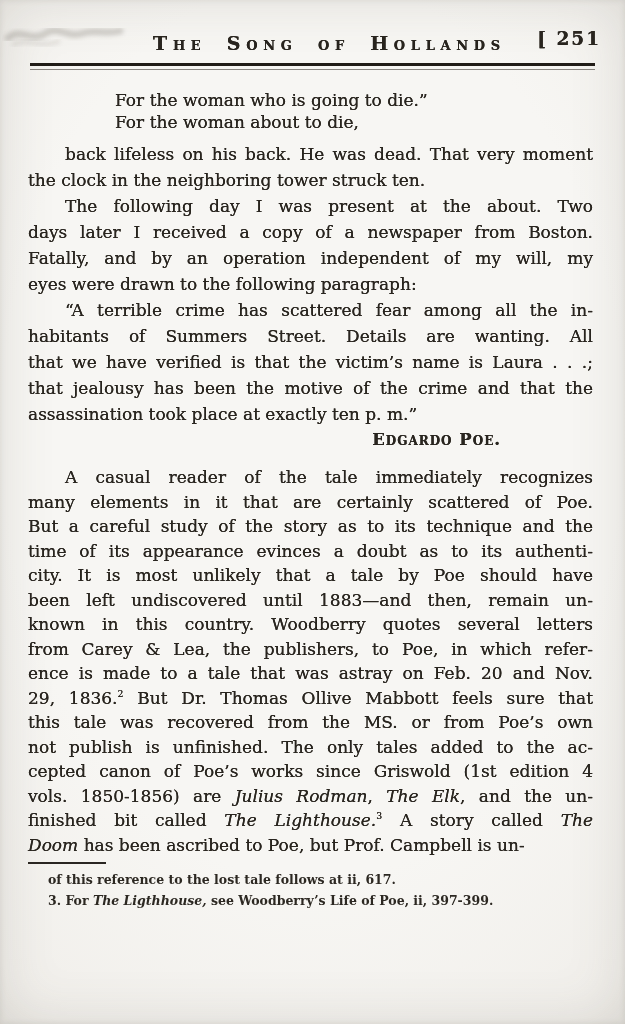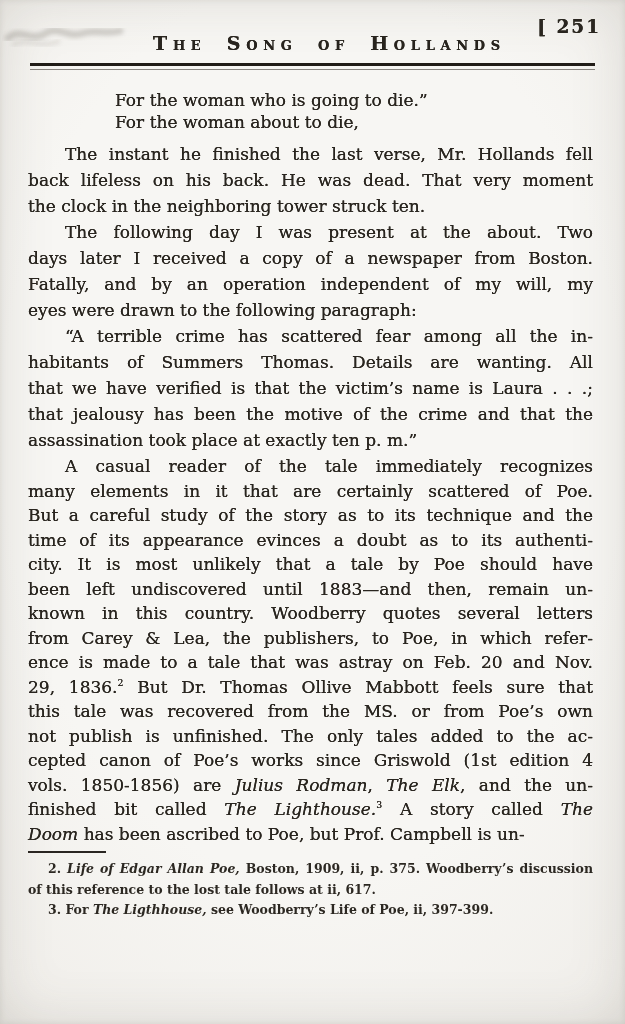--- a/index.html
+++ b/index.html
@@ -22,21 +22,21 @@
   .header{position:relative;padding-top:32px;text-align:center;margin-left:34px;}
   .title{
     display:inline-block;
     font-variant:small-caps;
     font-size:19px;font-weight:600;
     letter-spacing:.30em;word-spacing:.42em;
     text-shadow:0 0 .4px currentColor;
     white-space:nowrap;
   }
   .pagenum{
-    position:absolute;right:24px;top:16px;
+    position:absolute;right:24px;top:28px;
     font-size:18.5px;font-weight:600;letter-spacing:2px;
     text-shadow:0 0 .4px currentColor;
   }
   .rules{margin:9px 30px 0 30px;}
   .rule-thick{height:3px;background:#211d18;}
   .rule-thin{height:1px;background:rgba(48,42,35,.55);margin-top:3px;}
 
   .body{
     padding:0 32px 0 28px;
     font-size:17px;
@@ -48,21 +48,21 @@
   .para.first{margin-top:8px;}
   .jpara .tline{text-align:justify;text-align-last:justify;}
   .jpara .tline.tlast{text-align:justify;text-align-last:left;}
   .indent .tline:first-child{text-indent:37px;}
   .signature{
     font-variant:small-caps;
     text-align:right;padding-right:92px;
     font-size:16.5px;font-weight:600;letter-spacing:.06em;
     line-height:26px;
   }
-  .essay{margin-top:1px;line-height:24.5px;}
+  .essay{margin-top:12px;line-height:24.5px;}
 
   .footnotes{padding:0 32px 0 28px;font-size:12.5px;font-weight:700;color:#2c2822;}
   .fn-rule{width:78px;height:2px;background:#2a2622;margin:5px 0 6px 0;}
   .fn .tline{line-height:20.5px;text-align:justify;text-align-last:justify;}
   .fn .tline.tlast{text-align-last:left;}
   .fn .tline:first-child{text-indent:20px;}
 
   sup{font-size:.55em;vertical-align:super;line-height:0;}
   i{font-style:italic;}
 </style>
@@ -92,40 +92,40 @@
   </div>
 
   <div class="body">
 
     <div class="verse">
         <div class="tline tlast">For the woman who is going to die.”</div>
         <div class="tline">For the woman about to die,</div>
       </div>
 
     <div class="para first jpara indent">
-        <div class="tline">The instant he finished the last verse, Mr. Hollands fell</div>
         <div class="tline">back lifeless on his back.  He was dead.  That very moment</div>
         <div class="tline tlast">the clock in the neighboring tower struck ten.</div>
       </div>
 
     <div class="para jpara indent">
         <div class="tline">The following day I was present at the about.  Two</div>
         <div class="tline">days later I received a copy of a newspaper from Boston.</div>
         <div class="tline">Fatally, and by an operation independent of my will, my</div>
         <div class="tline tlast">eyes were drawn to the following paragraph:</div>
       </div>
 
     <div class="para jpara indent">
         <div class="tline">“A terrible crime has scattered fear among all the in-</div>
-        <div class="tline">habitants of Summers Thomas.  Details are wanting.  All</div>
+        <div class="tline">habitants of Summers Street.  Details are wanting.  All</div>
         <div class="tline">that we have verified is that the victim’s name is Laura . . .;</div>
         <div class="tline">that jealousy has been the motive of the crime and that the</div>
         <div class="tline tlast">assassination took place at exactly ten p. m.”</div>
       </div>
 
+    <div class="signature">Edgardo Poe.</div>
 
     <div class="para essay jpara indent">
         <div class="tline">A casual reader of the tale immediately recognizes</div>
         <div class="tline">many elements in it that are certainly scattered of Poe.</div>
         <div class="tline">But a careful study of the story as to its technique and the</div>
         <div class="tline">time of its appearance evinces a doubt as to its authenti-</div>
         <div class="tline">city.  It is most unlikely that a tale by Poe should have</div>
         <div class="tline">been left undiscovered until 1883—and then, remain un-</div>
         <div class="tline">known in this country.  Woodberry quotes several letters</div>
         <div class="tline">from Carey &amp; Lea, the publishers, to Poe, in which refer-</div>
@@ -137,21 +137,20 @@
         <div class="tline">vols. 1850-1856) are <i>Julius Rodman</i>, <i>The Elk</i>, and the un-</div>
         <div class="tline">finished bit called <i>The Lighthouse.</i><sup>3</sup>  A story called <i>The</i></div>
         <div class="tline tlast"><i>Doom</i> has been ascribed to Poe, but Prof. Campbell is un-</div>
       </div>
 
   </div>
 
   <div class="footnotes">
     <div class="fn-rule"></div>
     <div class="fn jpara">
-        <div class="tline">2.  <i>Life of Edgar Allan Poe,</i> Boston, 1909, ii, p. 375.  Woodberry’s discussion</div>
         <div class="tline tlast">of this reference to the lost tale follows at ii, 617.</div>
       </div>
     <div class="fn jpara">
         <div class="tline tlast">3.  For <i>The Ligthhouse,</i> see Woodberry’s Life of Poe, ii, 397-399.</div>
       </div>
   </div>
 
 </div>
 
 </body></html>

